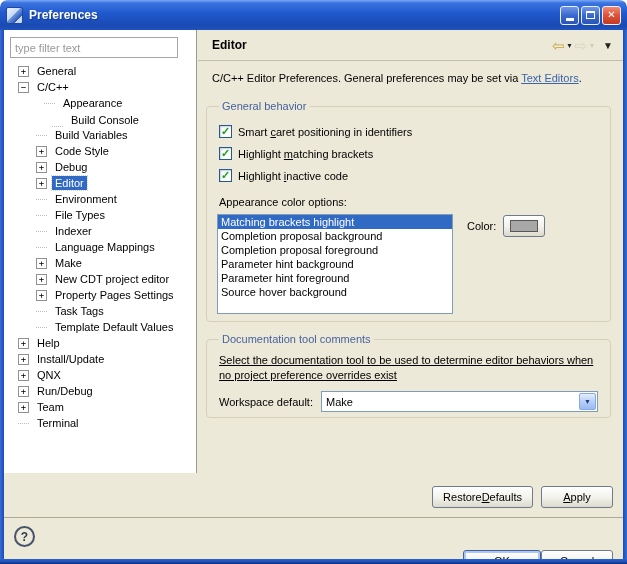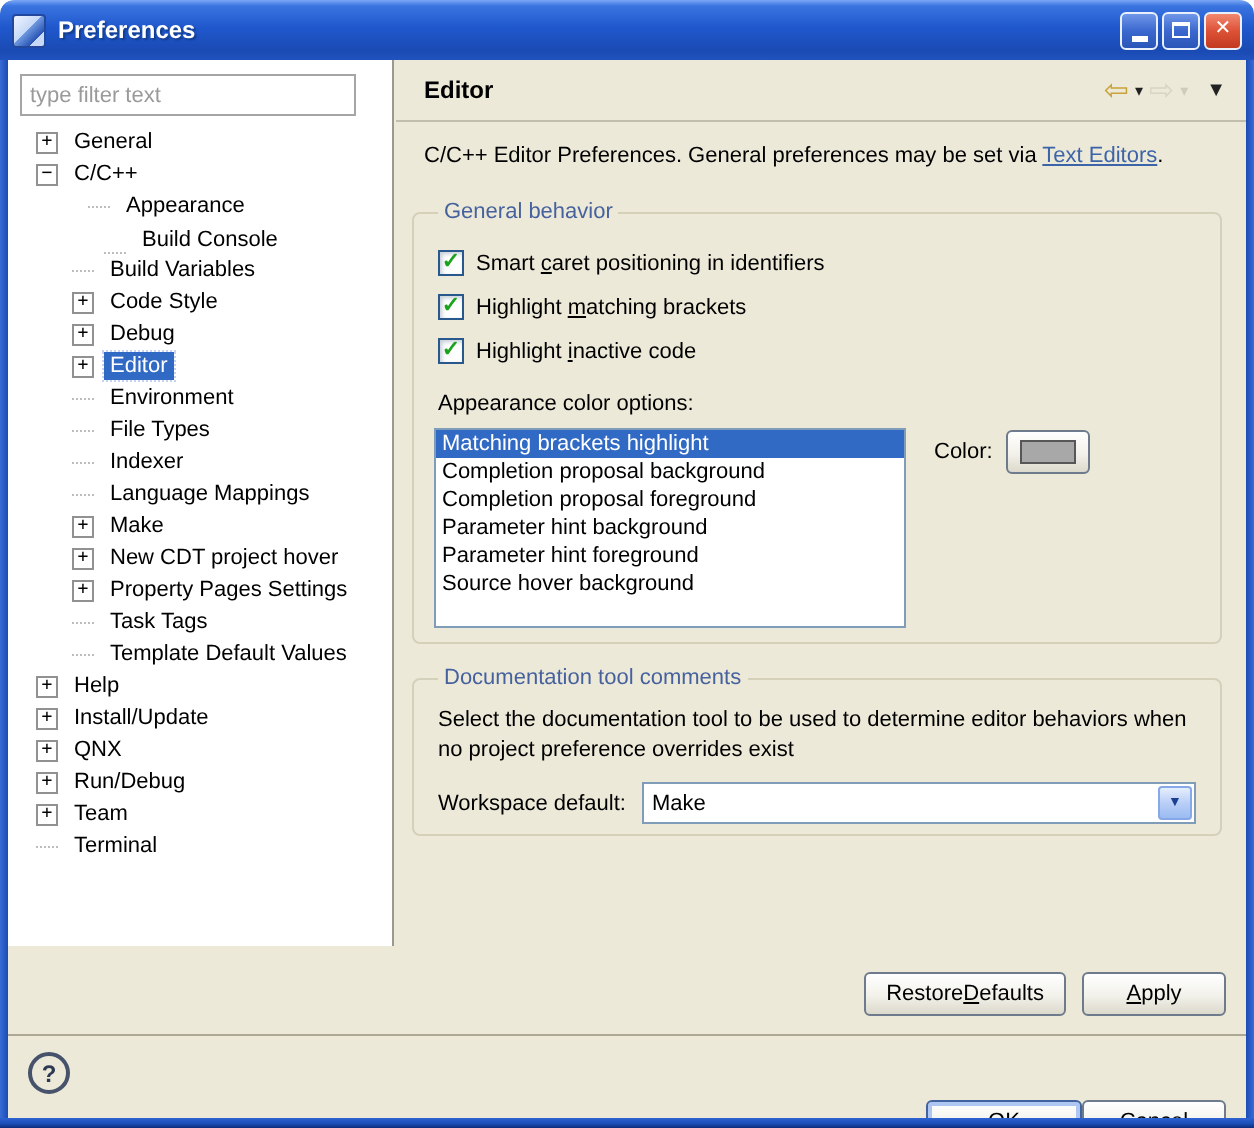--- a/index.html
+++ b/index.html
@@ -77,21 +77,21 @@
   .opt-list{width:236px;height:100px;border:1px solid #7f9db9;background:#fff;overflow:hidden;}
   .opt{height:14px;line-height:14px;padding:0 3px;white-space:nowrap;cursor:default;}
   .opt.selected{background:var(--sel,#316ac5);color:#fff;}
   .color-area{display:flex;align-items:center;margin-left:14px;margin-top:1px;}
   .color-label{margin-right:7px;}
   .color-btn{width:42px;height:22px;border:1px solid #6d7b8d;border-radius:3px;cursor:pointer;
     background:linear-gradient(180deg,#ffffff 0%,#f2f1ea 55%,#dcd9cc 100%);
     display:flex;align-items:center;justify-content:center;}
   .swatch{width:28px;height:12px;border:1px solid #575757;}
 
-  .doc-text{margin:4px 2px 0;line-height:15px;}
+  .doc-text{margin:4px 2px 0;line-height:15px;text-decoration:underline;}
   .combo-row{display:flex;align-items:center;margin:8px 2px 0;}
   .combo-label{margin-right:8px;flex:none;}
   .combo{flex:1;height:21px;border:1px solid #7f9db9;background:#fff;display:flex;align-items:center;cursor:pointer;}
   .combo-text{flex:1;padding-left:4px;}
   .combo-btn{width:17px;height:17px;margin:1px;border:1px solid #86a7e8;border-radius:2px;flex:none;
     background:linear-gradient(180deg,#e6eefc 0%,#b9cff6 50%,#9bbbf2 100%);
     display:flex;align-items:center;justify-content:center;color:#1c3f94;font-size:7px;}
 
   .panel-buttons{position:absolute;right:10px;top:456px;display:flex;gap:8px;}
   .btn{height:22px;border:1px solid #6d7b8d;border-radius:3px;cursor:pointer;
@@ -184,21 +184,21 @@
           <div class="tree-row" style="padding-left: 32px;">
             <span class="tree-spacer"></span>
             <span class="tree-label">Language Mappings</span>
           </div>
           <div class="tree-row" style="padding-left: 32px;">
             <span class="tree-expander">+</span>
             <span class="tree-label">Make</span>
           </div>
           <div class="tree-row" style="padding-left: 32px;">
             <span class="tree-expander">+</span>
-            <span class="tree-label">New CDT project hover</span>
+            <span class="tree-label">New CDT project editor</span>
           </div>
           <div class="tree-row" style="padding-left: 32px;">
             <span class="tree-expander">+</span>
             <span class="tree-label">Property Pages Settings</span>
           </div>
           <div class="tree-row" style="padding-left: 32px;">
             <span class="tree-spacer"></span>
             <span class="tree-label">Task Tags</span>
           </div>
           <div class="tree-row" style="padding-left: 32px;">

